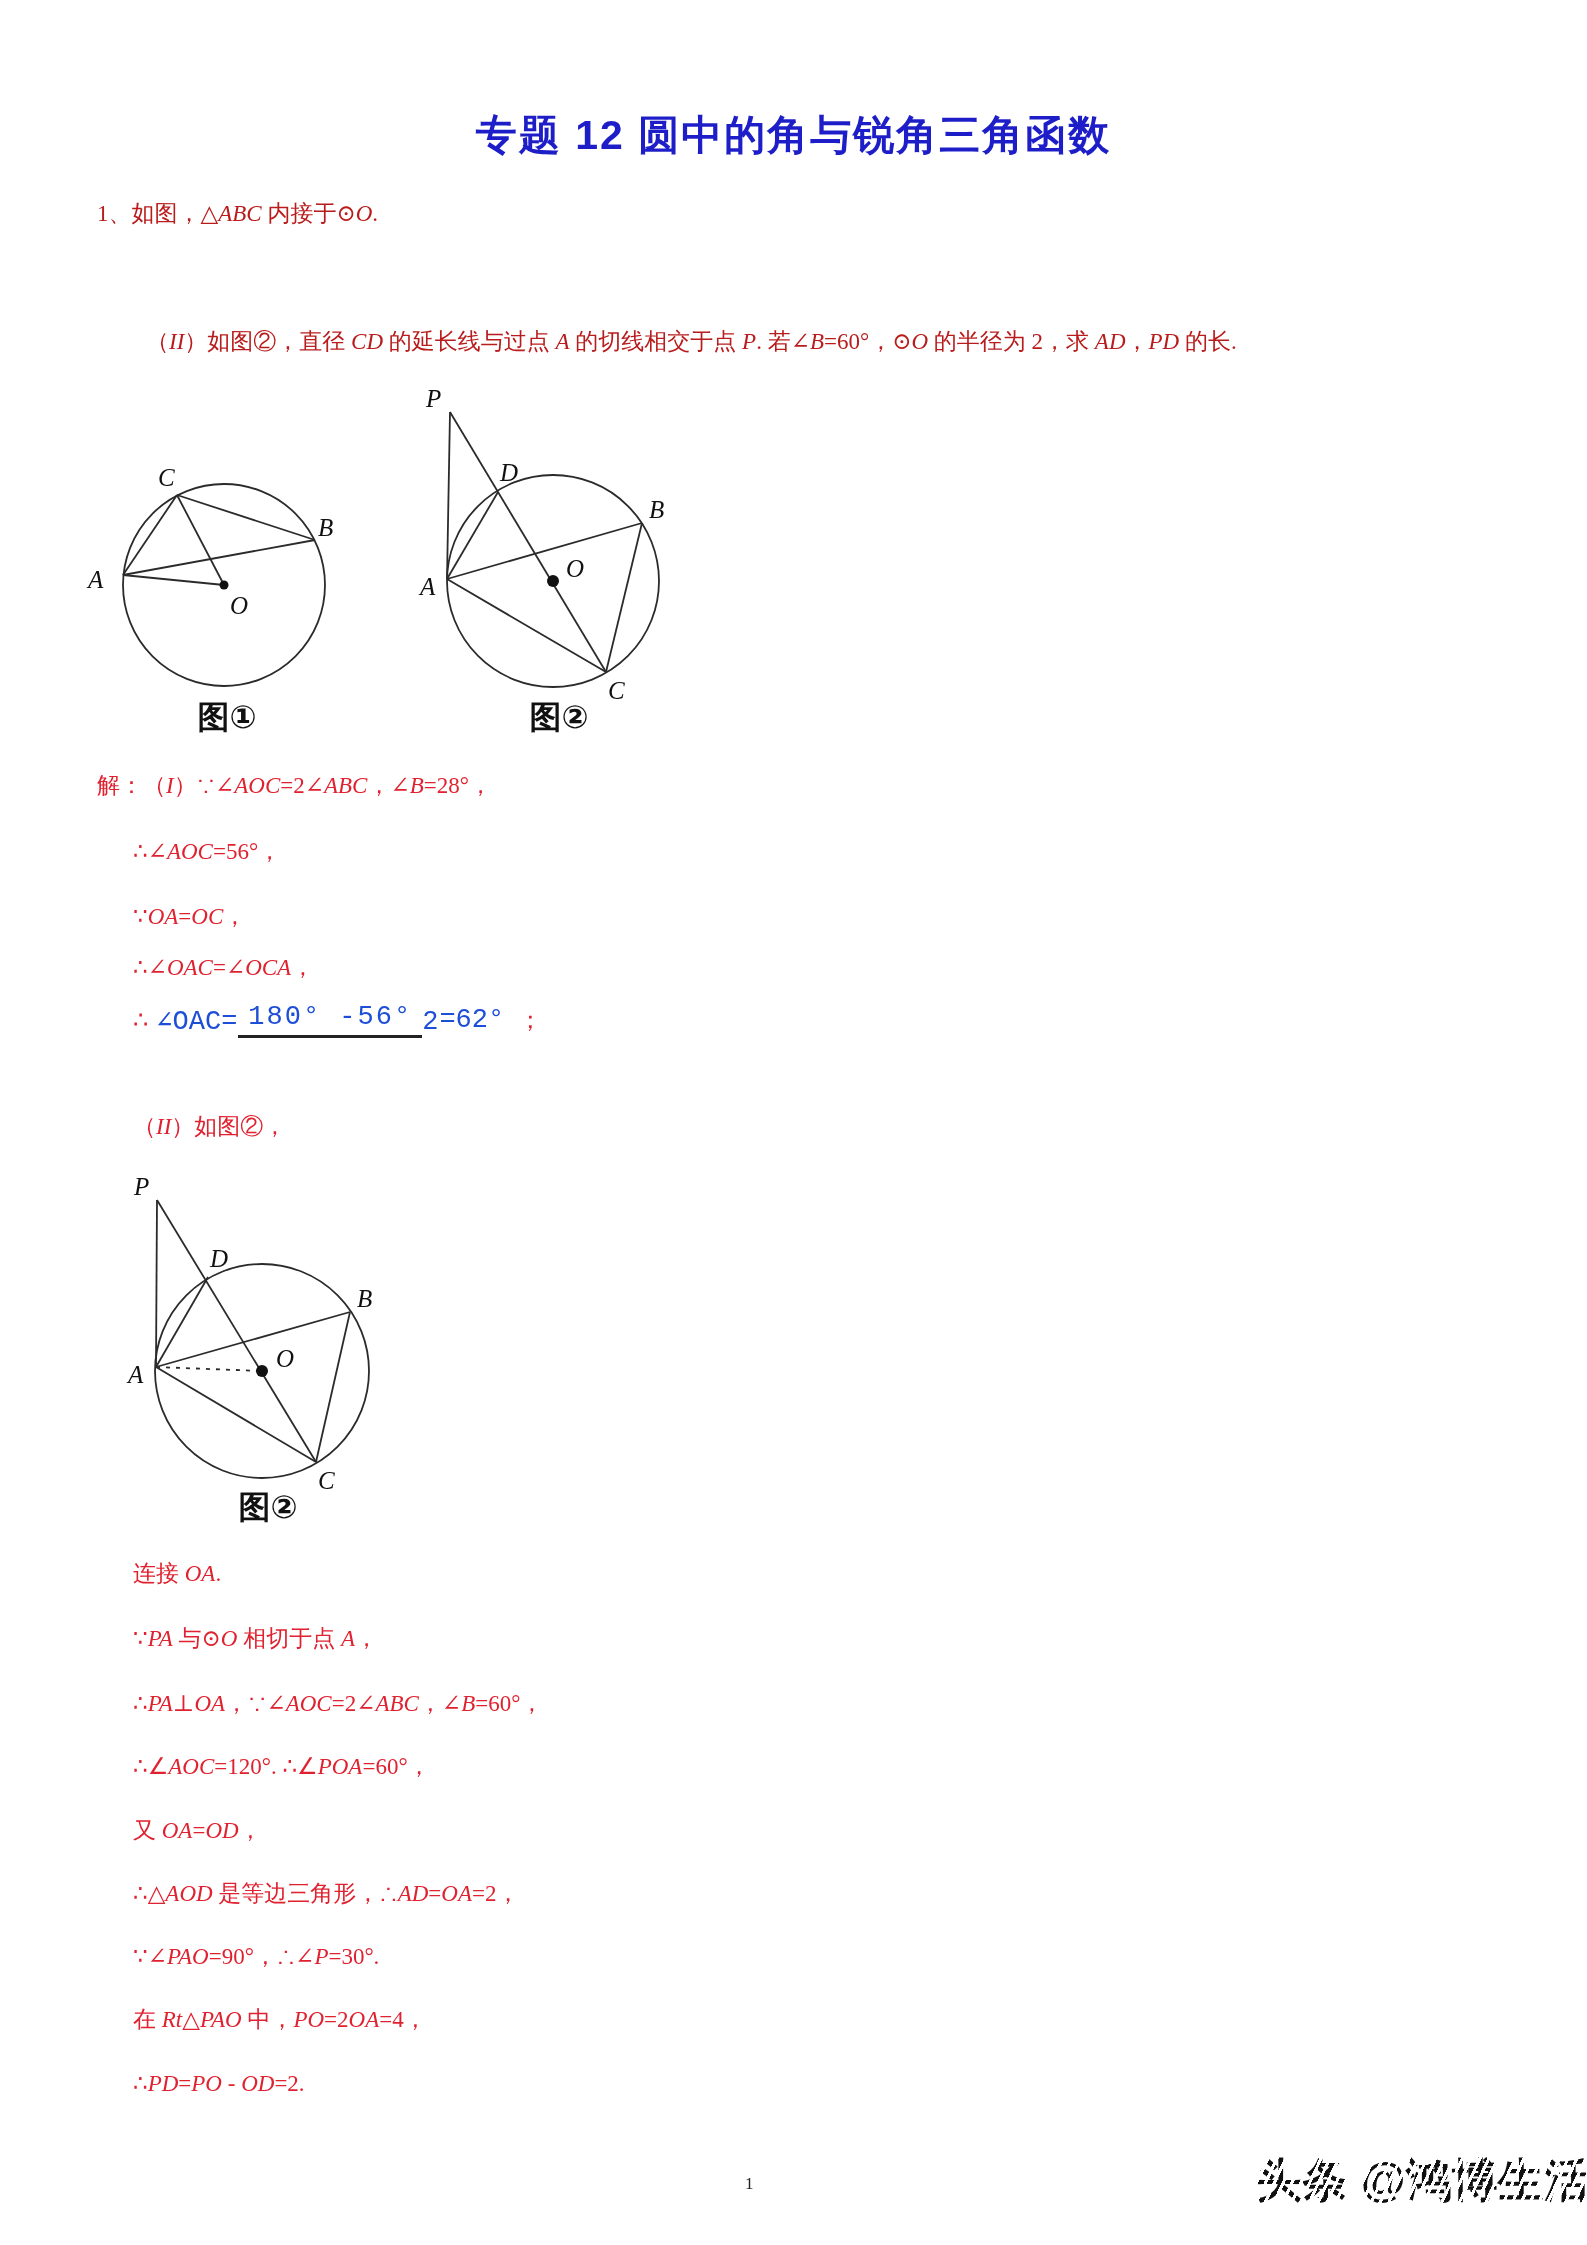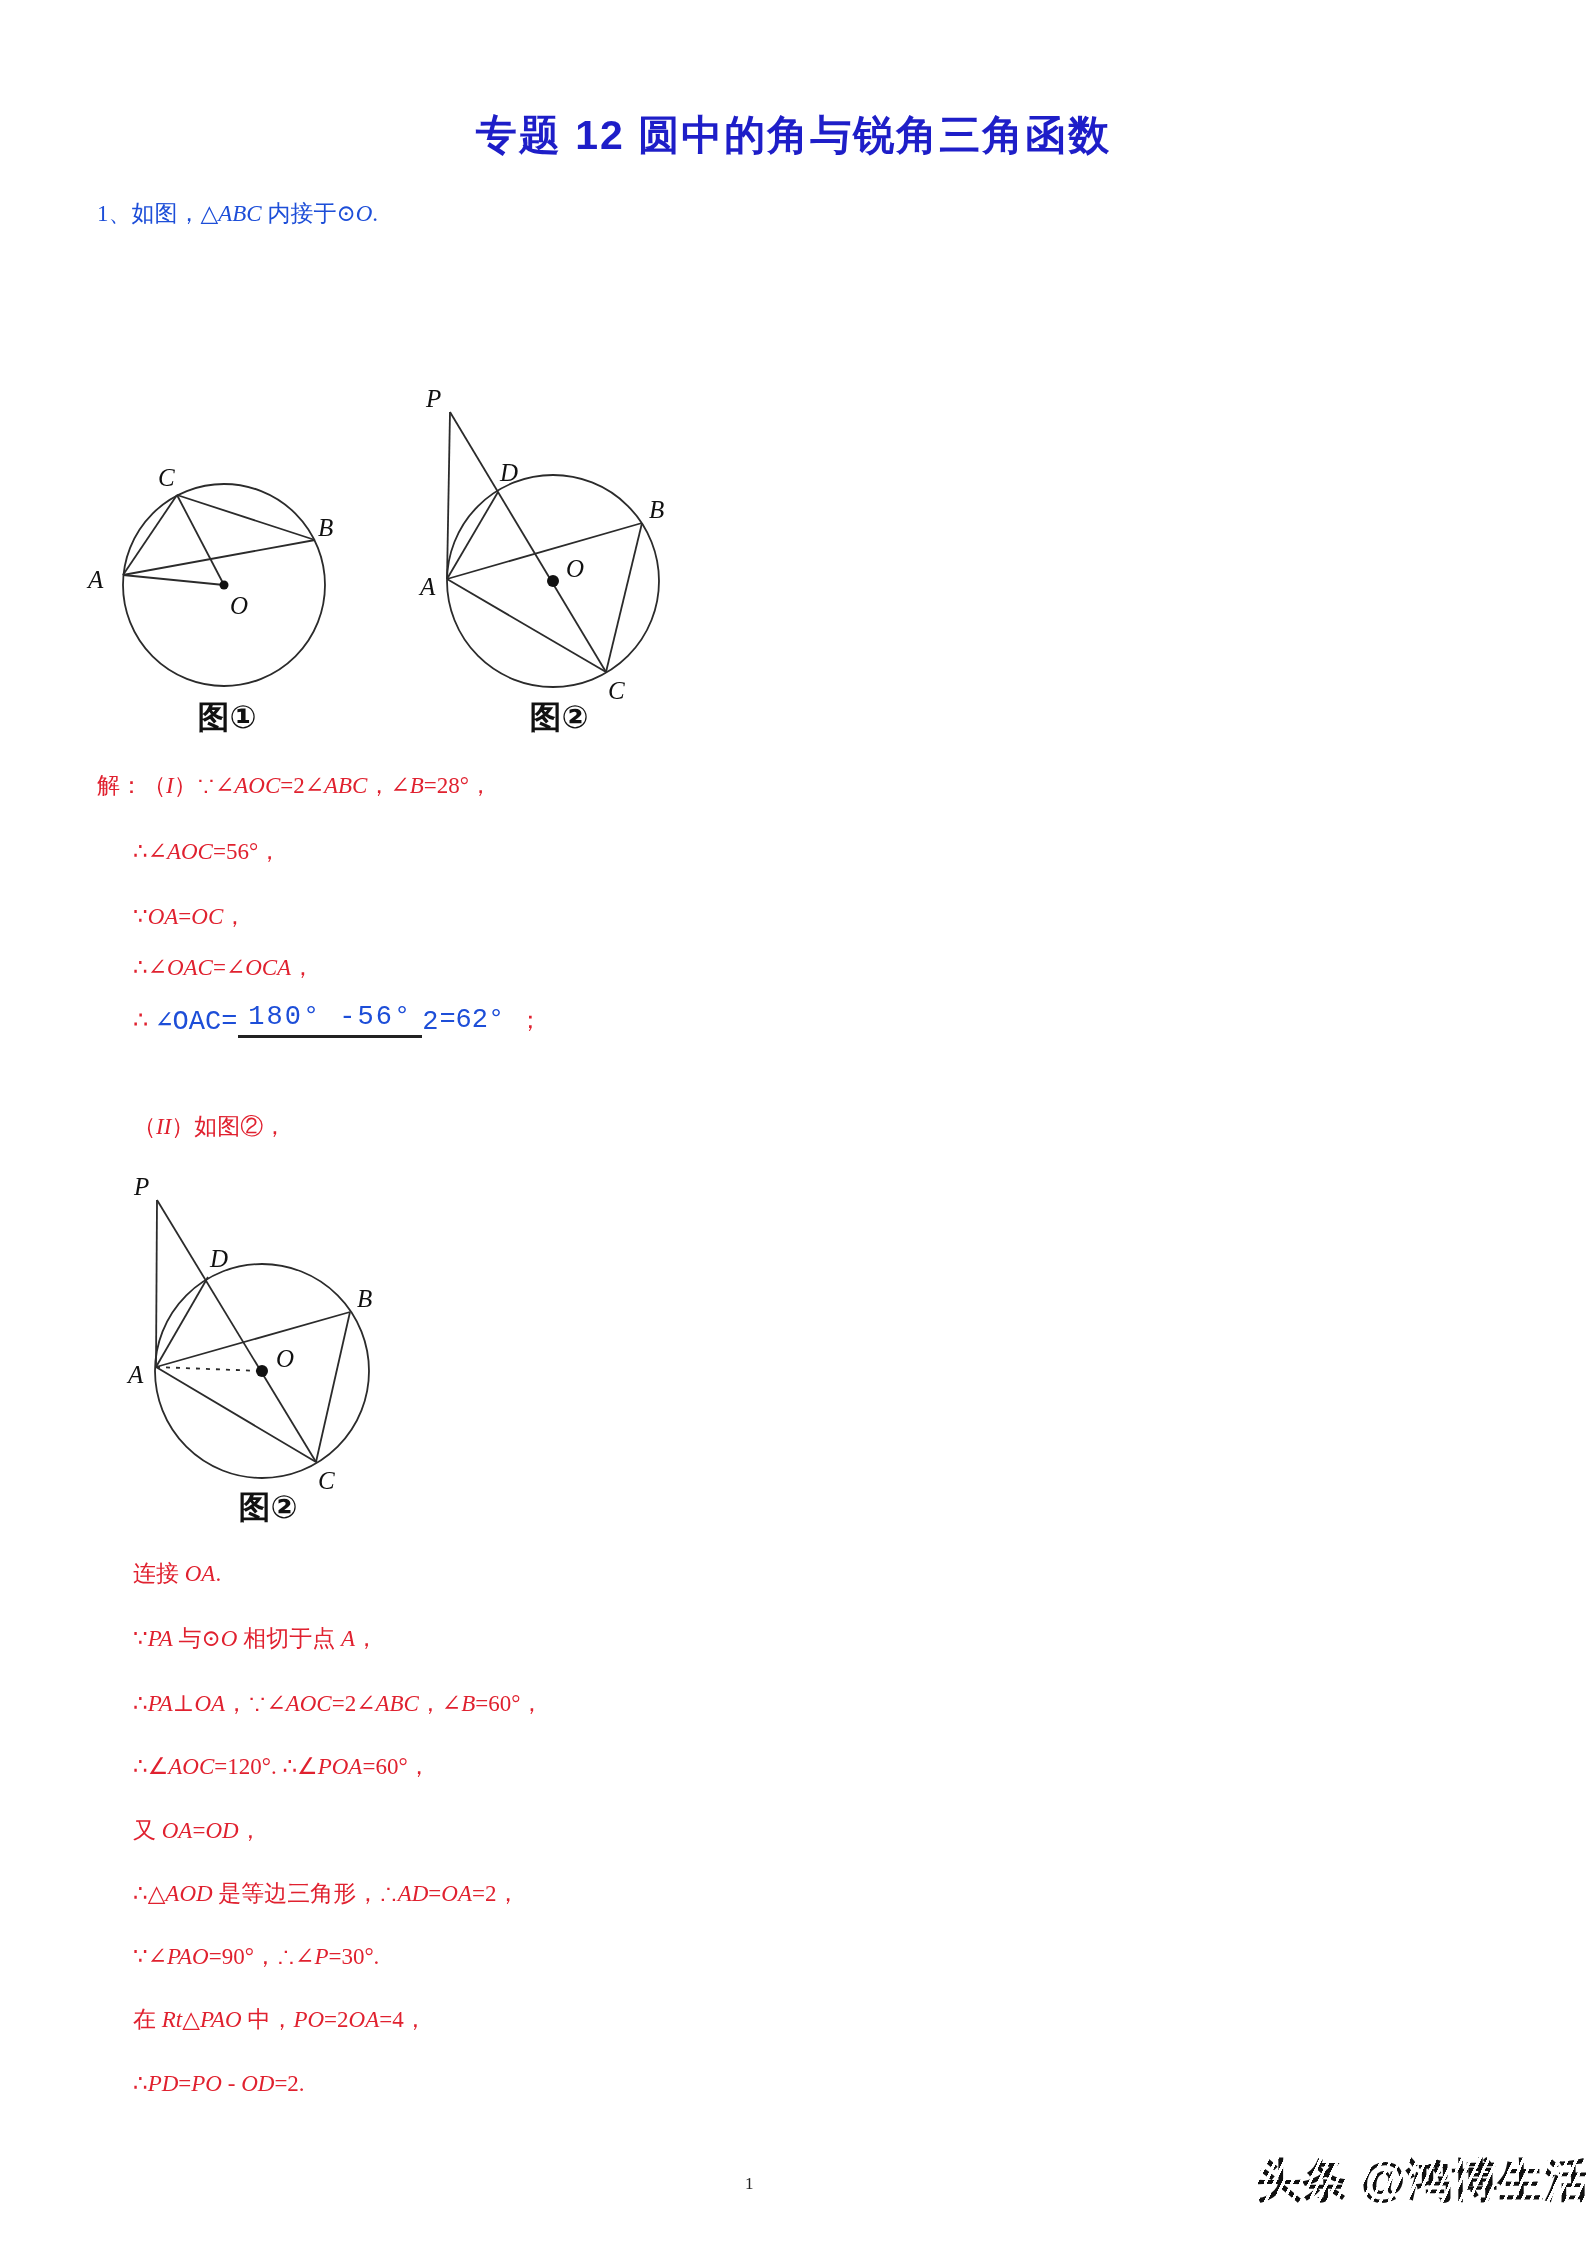--- a/index.html
+++ b/index.html
@@ -3,21 +3,21 @@
 <meta charset="utf-8">
 <style>
   html,body{margin:0;padding:0;background:#888;}
   .page{position:relative;width:1587px;height:2245px;background:#ffffff;overflow:hidden;
         font-family:"Liberation Serif","DejaVu Serif",serif;color:#1a1a1a;}
   .title{position:absolute;top:108px;left:0;width:100%;text-align:center;
          font-family:"Liberation Sans","DejaVu Sans",sans-serif;
          font-size:41px;font-weight:800;letter-spacing:2px;}
   .line{position:absolute;font-size:23px;white-space:nowrap;line-height:32px;}
   .line i{font-style:italic;}
-  .black{color:#1d4ed8;}
+  .black{color:#b91c1c;}
   .red{color:#e0212f;}
   
   .frac-row{position:absolute;left:133px;top:1002px;display:flex;align-items:center;
             font-size:24px;color:#e0212f;}
   .eq{font-family:"Liberation Mono","DejaVu Sans Mono",monospace;color:#1d4ed8;font-size:27px;
       display:flex;align-items:center;}
   .frac{display:inline-flex;flex-direction:row;align-items:center;margin:0 1px;}
   .frac .num{padding:0 10px 3px 10px;border-bottom:3px solid #222;letter-spacing:2px;}
   .frac .den{padding-top:3px;}
   .tail{margin-left:14px;}
@@ -38,20 +38,21 @@
   }
 </style>
 </head>
 <body>
 
 <div class="page">
 
   <div class="title" style="color:#1e1ec8;">专题 12 圆中的角与锐角三角函数</div>
 
   <div class="line black ital" style="left:97px;top:198px;">1、如图，△<i>ABC</i> 内接于⊙<i>O</i>.</div>
+  <div class="line black ital" style="left:146px;top:326px;">（<i>II</i>）如图②，直径 <i>CD</i> 的延长线与过点 <i>A</i> 的切线相交于点 <i>P</i>. 若∠<i>B</i>=60°，⊙<i>O</i> 的半径为 2，求 <i>AD</i>，<i>PD</i> 的长.</div>
 
   <svg style="left:60px;top:430px;" width="330" height="300" viewBox="0 0 330 300">
     <circle class="ring" cx="164" cy="155" r="101"></circle>
     <line x1="63" y1="145" x2="255" y2="110"></line>
     <line x1="63" y1="145" x2="117" y2="65"></line>
     <line x1="117" y1="65" x2="255" y2="110"></line>
     <line x1="164" y1="155" x2="63" y2="145"></line>
     <line x1="164" y1="155" x2="117" y2="65"></line>
     <circle cx="164" cy="155" r="4.5" fill="#111"></circle>
     <text x="28" y="158">A</text>

